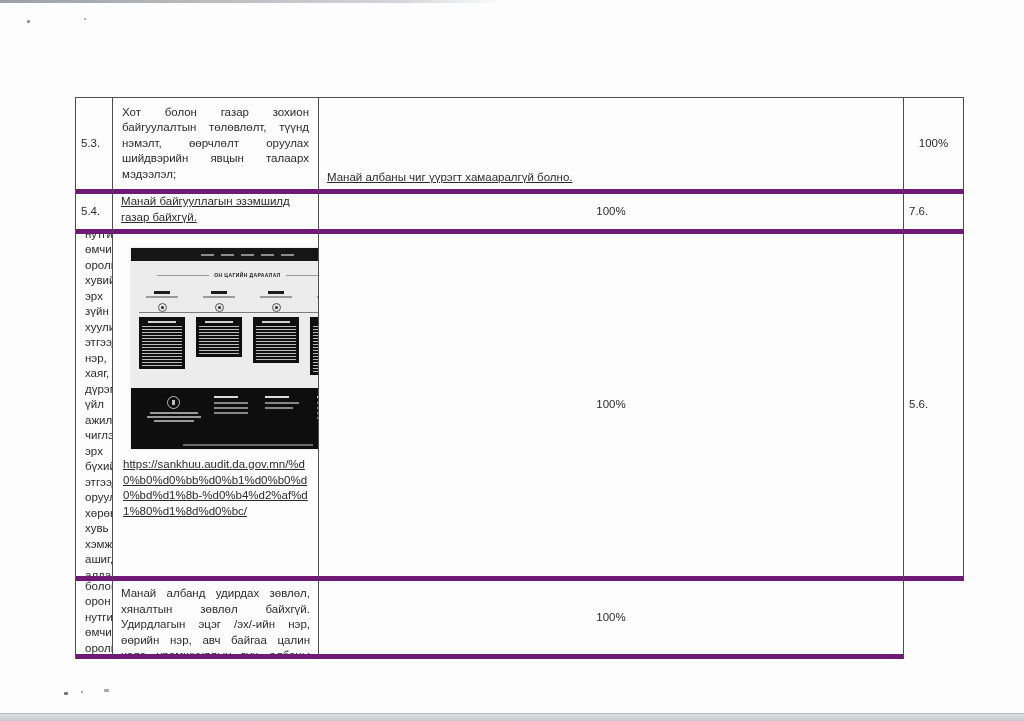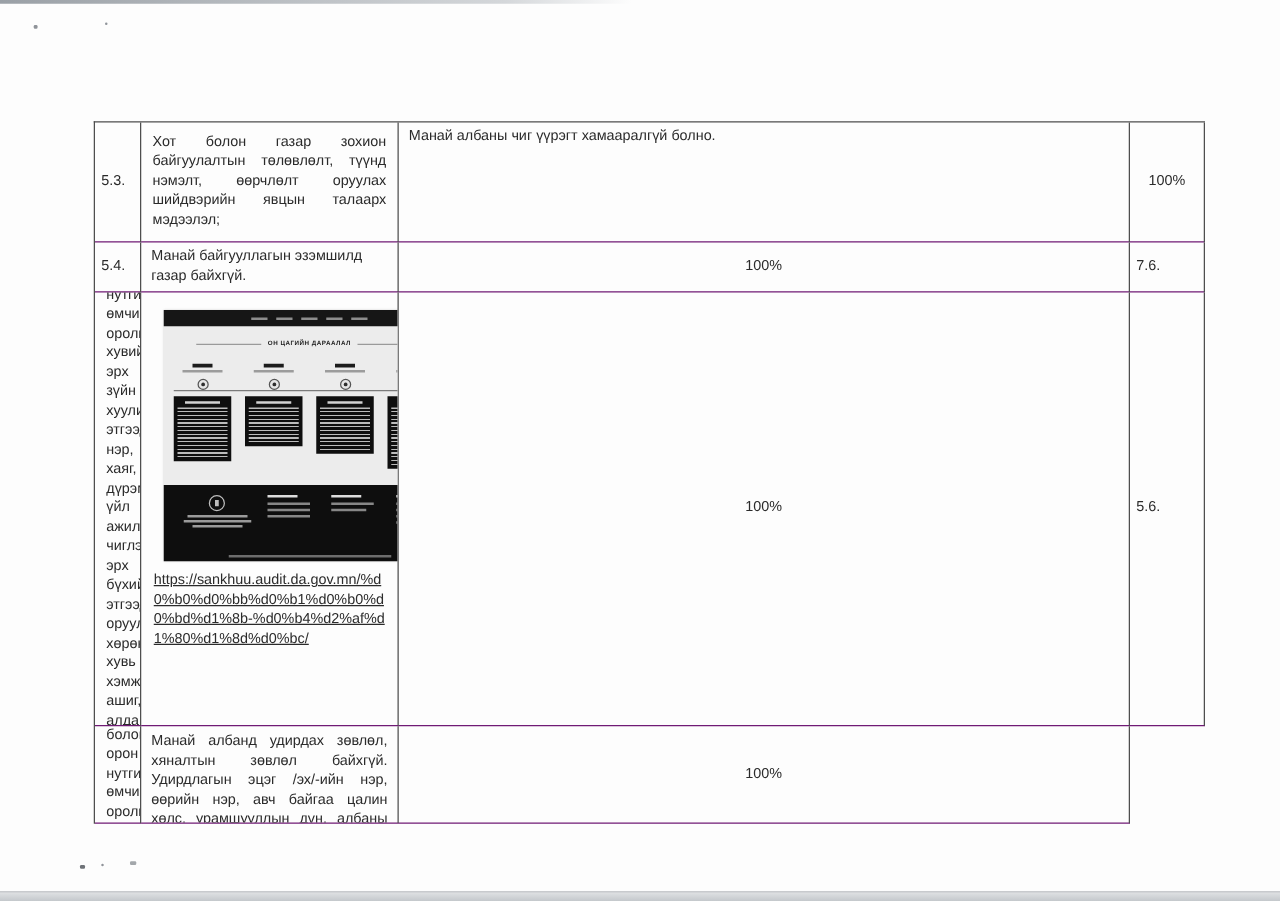--- a/index.html
+++ b/index.html
@@ -13,25 +13,25 @@
   .edge-bottom { position:absolute; left:0; bottom:0; width:1024px; height:8px;
                  background:linear-gradient(to bottom,#dfe1e3,#c3c7cb); border-top:1px solid #b6b9bd; }
   .spk { position:absolute; background:#8f9399; border-radius:1px; }
 
   
   .doc-table { position:absolute; left:75px; top:97px; width:889px;
                display:grid; grid-template-columns:37px 206px 585px 60px;
                grid-template-rows:96px 40px 347px 78px;
                border-top:1px solid #4e4e4e; border-left:1px solid #4e4e4e;
                font-size:11.5px; line-height:15.5px; color:#2b2b2b; }
-  .cell { border-right:1px solid #4e4e4e; border-bottom:1px solid #701a75; overflow:hidden; }
+  .cell { border-right:1px solid #4e4e4e; border-bottom:5px solid #701a75; overflow:hidden; }
   .c-num { display:flex; align-items:center; padding-left:5px; }
   .c-item { display:flex; align-items:center; padding:4px 9px; }
   .c-item .txt { text-align:justify; width:100%; }
-  .c-center { display:flex; align-items:flex-start; padding:4px 8px; }
+  .c-center { display:flex; align-items:flex-end; padding:4px 8px;text-decoration:underline; }
   .c-pct { display:flex; align-items:center; justify-content:center; }
   .c-flow { padding:5px 8px; }
   .just { text-align:justify; }
   .stretch-last { text-align-last:justify; }
   .link { text-decoration:underline; cursor:pointer; }
   .url-block { display:block; max-width:505px; word-break:break-all; margin-left:2px; }
 
   
   .shots { display:flex; align-items:flex-start; gap:24px; margin:9px 0 7px 10px; }
 

